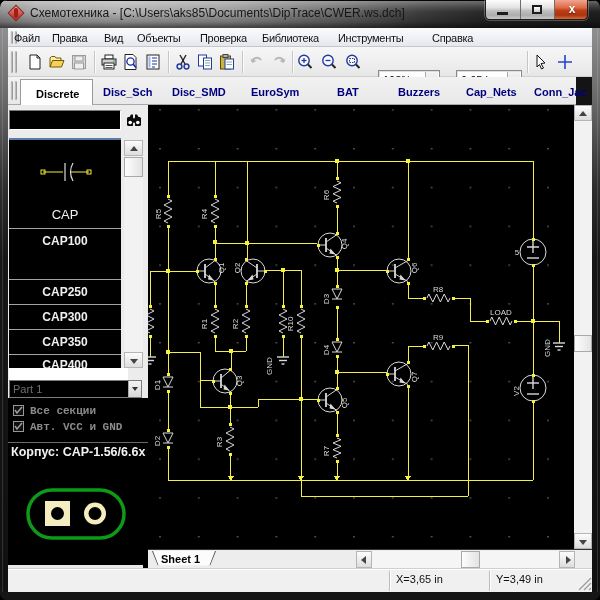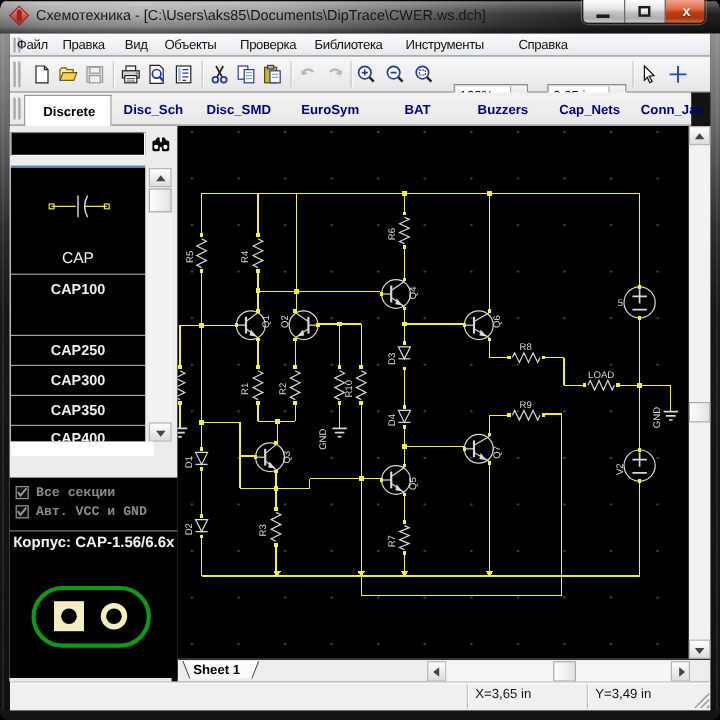--- a/index.html
+++ b/index.html
@@ -275,20 +275,24 @@
     <div id="lscroll">
       <div class="sbtn" style="top:0">
           <div class="arr" style="left:5px;top:5px;border:4px solid transparent;border-bottom:5px solid #444;border-top:none"></div>
         </div>
       <div class="thumbV" style="top:17px;height:20px"></div>
       <div class="sbtn" style="top:212px">
           <div class="arr" style="left:5px;top:6px;border:4px solid transparent;border-top:5px solid #444;border-bottom:none"></div>
         </div>
     </div>
     <div id="wstrip"></div>
+    <div id="pcombo">
+        <span class="pt">Part 1</span>
+        <div class="cbtn"></div>
+      </div>
     <div id="ckarea">
       <div class="ck" style="top:7px">
           <svg width="9" height="9">
             <polyline points="1,4 3,7 8,1" fill="none" stroke="#9a9a9a" stroke-width="1.6"></polyline>
           </svg>
         </div>
       <div class="cklab" style="top:7px">Все секции</div>
       <div class="ck" style="top:23px">
           <svg width="9" height="9">
             <polyline points="1,4 3,7 8,1" fill="none" stroke="#9a9a9a" stroke-width="1.6"></polyline>

